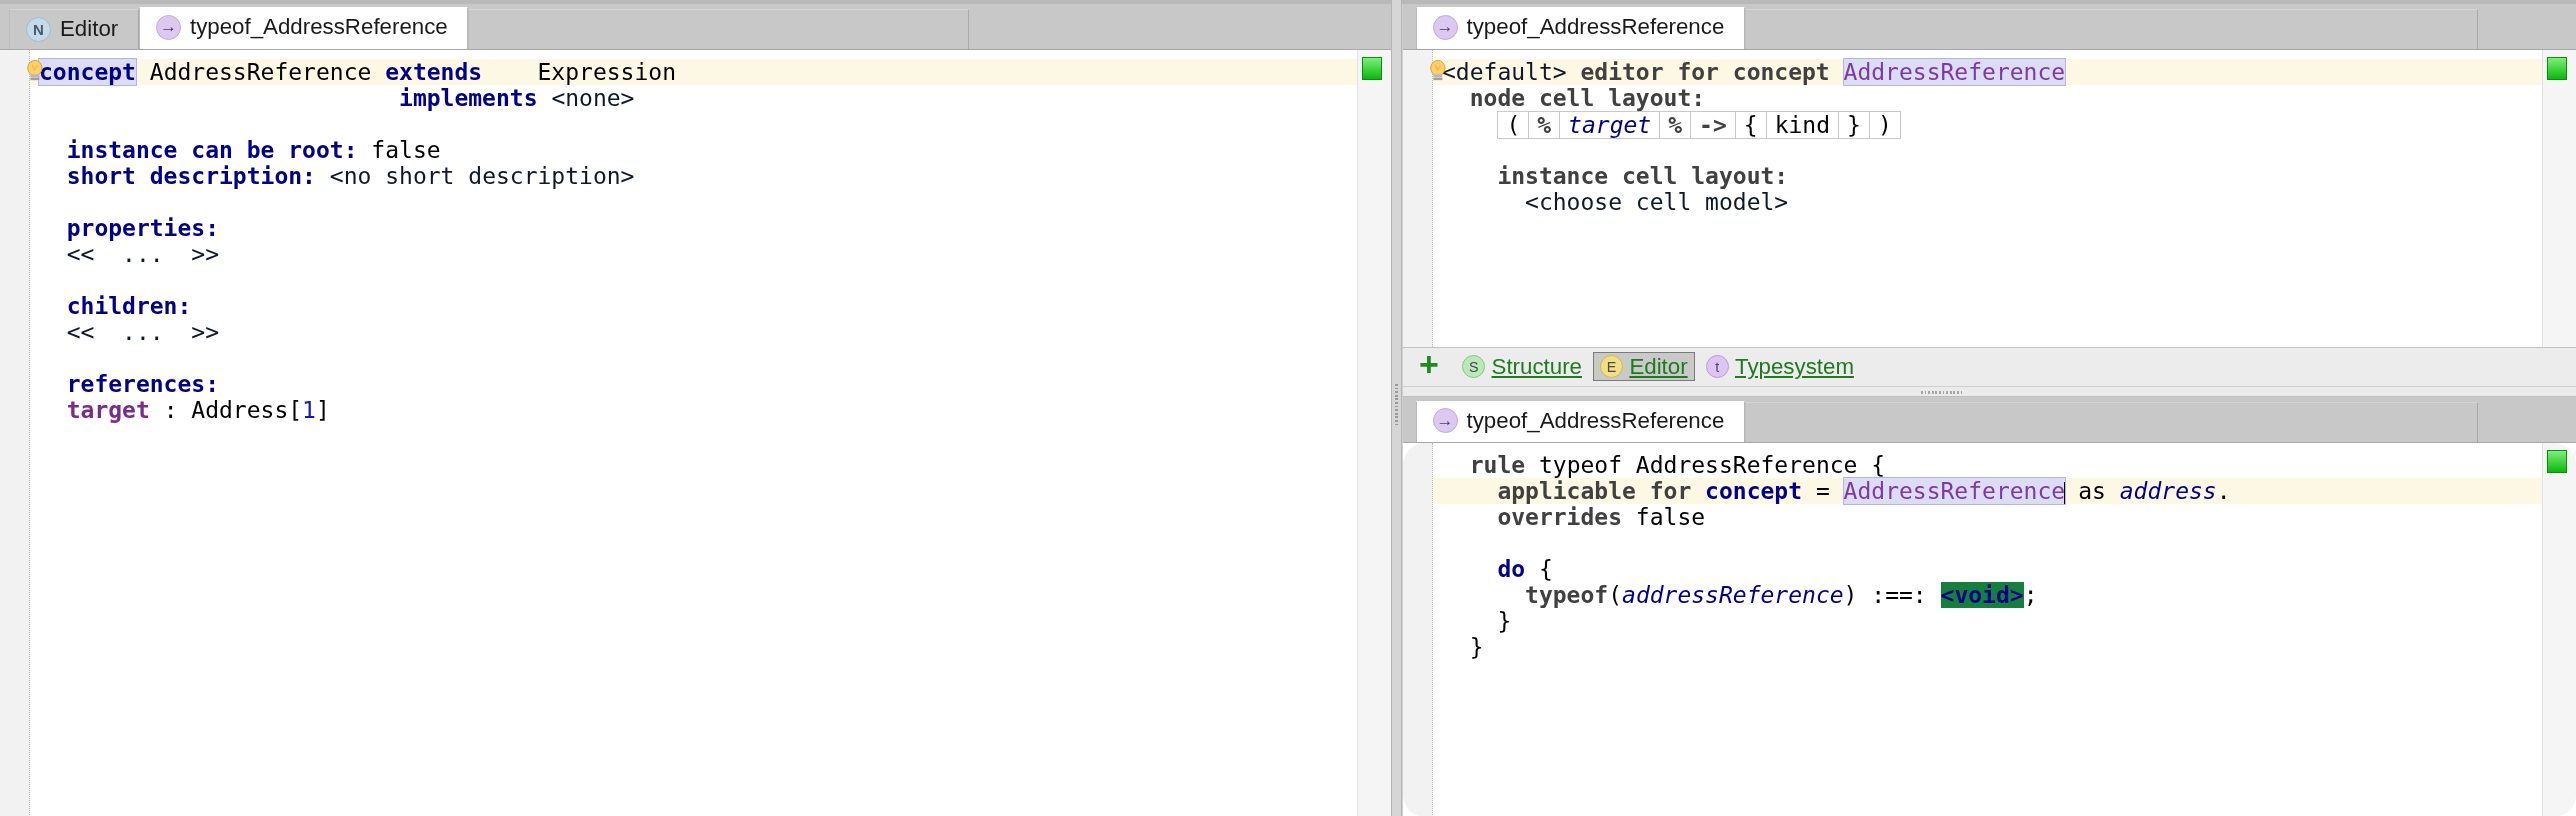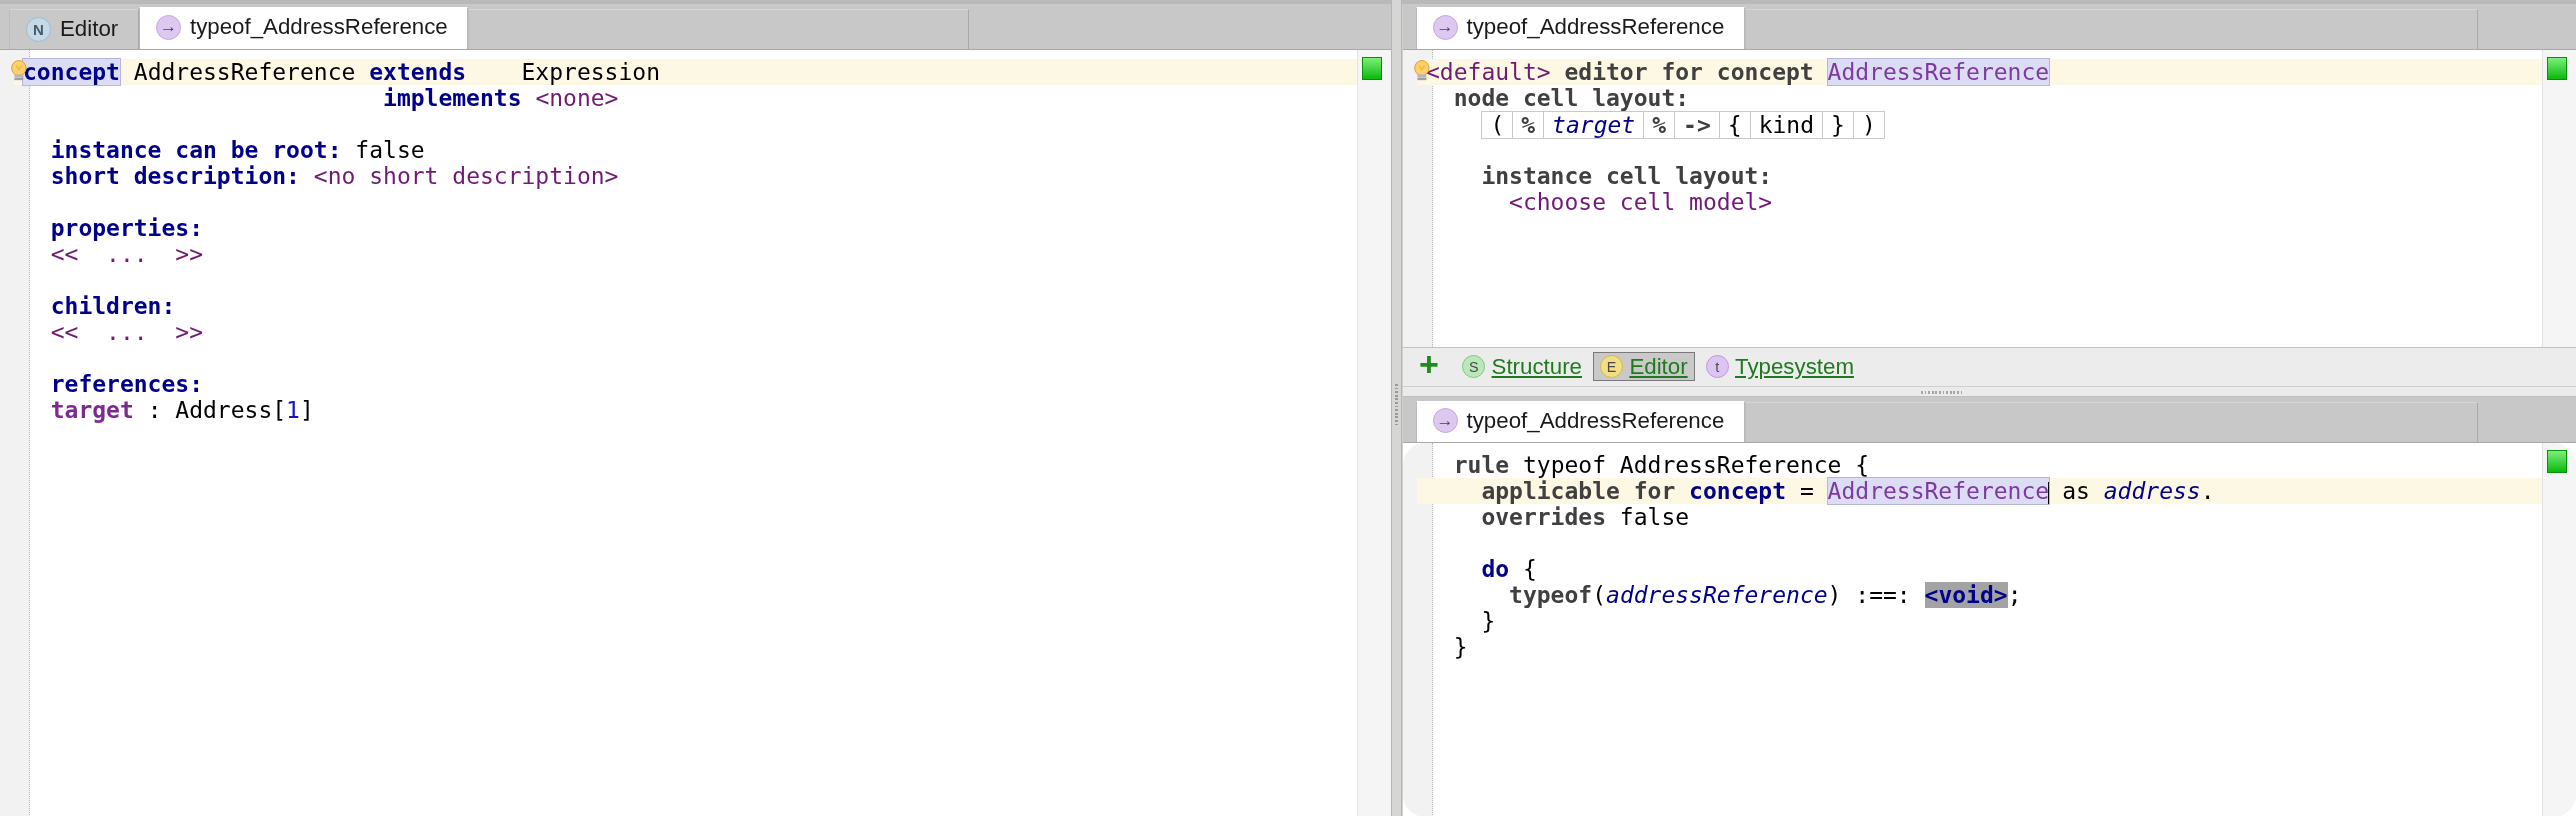--- a/index.html
+++ b/index.html
@@ -84,38 +84,38 @@
     position: absolute; right: 0; top: 0; bottom: 0;
     width: 34px; background: #f5f5f5; border-left: 0.9px solid #e3e3e3;
   }
   .errmark {
     position: absolute; right: 9px; top: 7.2px;
     width: 19.7px; height: 23px;
     background: linear-gradient(180deg,#5ce05c,#0bb80b);
     border: 0.9px solid #0a8f0a;
   }
 
-  .code { position: absolute; left: 14px; top: 0; right: 34px; padding: 9px 0 0 0; }
+  .code { position: absolute; left: 30px; top: 0; right: 34px; padding: 9px 0 0 0; }
   .ln { position: relative; height: 26px; white-space: pre; padding-left: 9px; }
   .ln.hl { background: #fdf8e4; }
 
   
   .kw   { color: #00008b; font-weight: bold; }
   .kwb  { color: #404040; font-weight: bold; }
   .plain{ color: #000000; }
-  .gray { color: #701a75; }
+  .gray { color: #0f172a; }
   .purple { color: #7d2a8f; font-weight: bold; }
   .purplep{ color: #7d3aa0; }
   .num  { color: #1414c8; }
   .ital { color: #00008b; font-style: italic; }
   .selbox {
     background: #dcdcf5;
     outline: 0.9px solid #b6b6dd;
   }
-  .voidsel { background: #a3a3a3; color: #00008b; font-weight: bold; margin-top: 27px; }
+  .voidsel { background: #15803d; color: #00008b; font-weight: bold; margin-top: 27px; }
   .caret {
     display: inline-block; width: 0; border-left: 1.8px solid #000000;
     height: 21.5px; vertical-align: -4.5px; margin: 0 -0.9px;
   }
 
   .bulb {
     position: absolute; left: -5.4px; top: 1.8px;
     width: 19.7px; height: 21.5px;
   }
 

